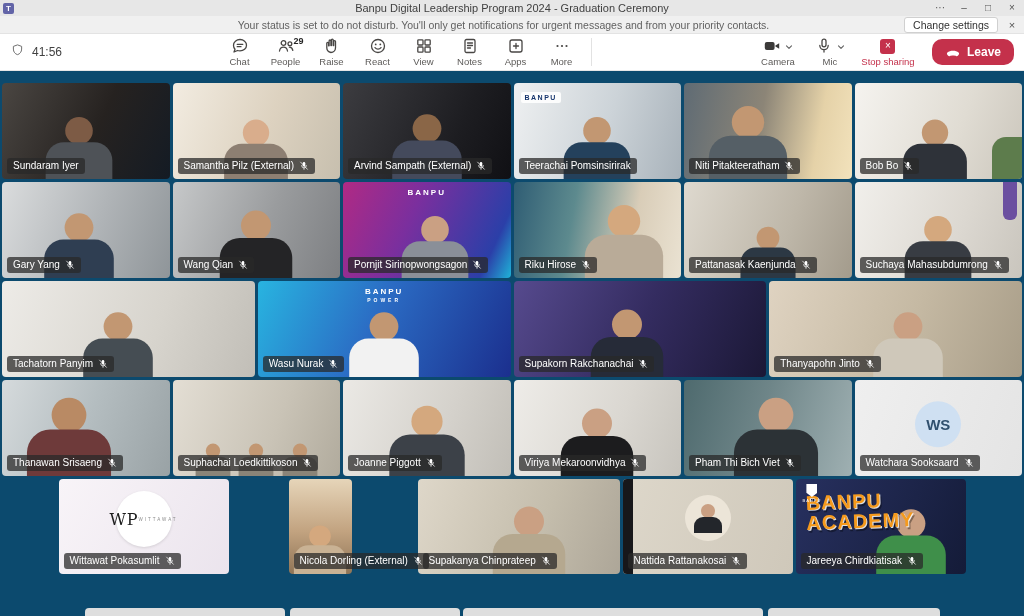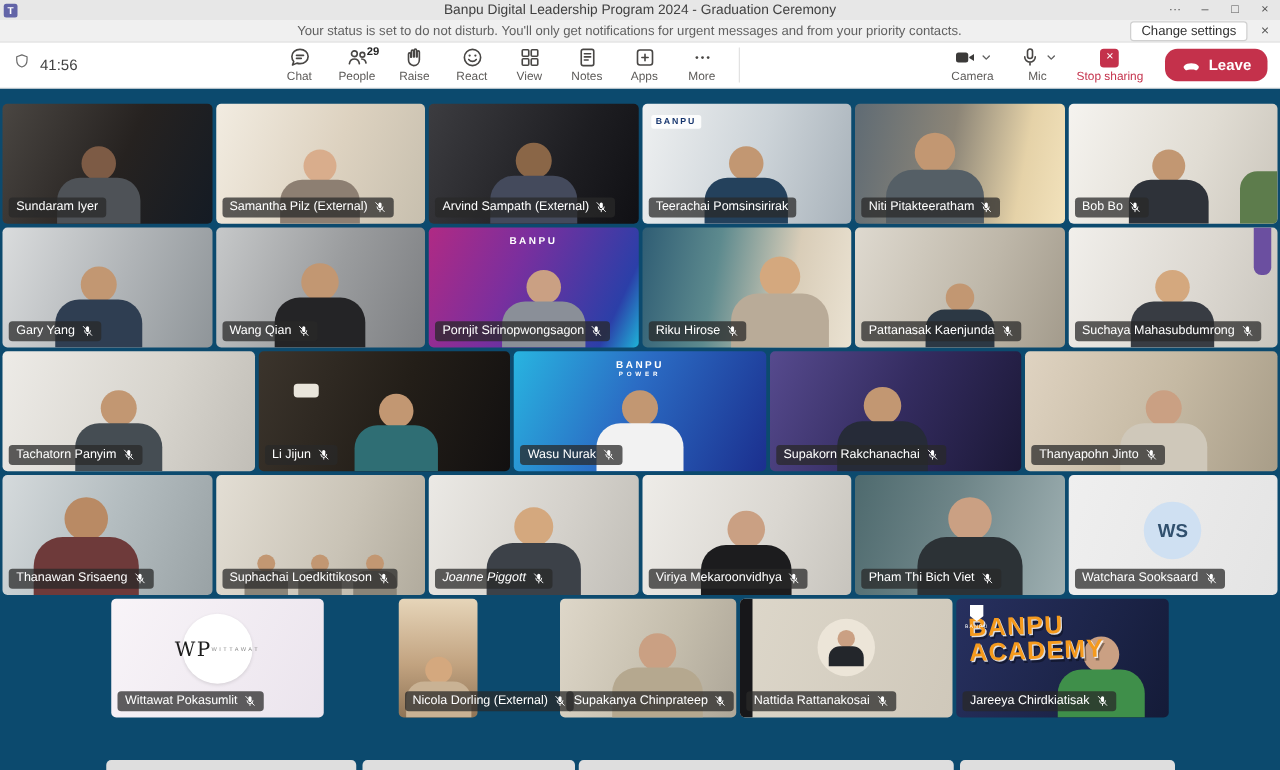--- a/index.html
+++ b/index.html
@@ -498,42 +498,20 @@
                 <g fill="none" stroke="#fff" stroke-width="1.2" stroke-linecap="round">
                   <path d="M4.2 7.3a3.8 3.8 0 0 0 7.6 0"></path>
                   <path d="M8 11.1v2.3"></path>
                   <path d="M2.6 1.8l10.8 11.4"></path>
                 </g>
               </svg>
             </span>
           </div>
   </div>
         <div class="tile" style="flex: 1 1 0px;">
-    <div class="scene" style="background: linear-gradient(110deg, rgb(59, 52, 44) 0%, rgb(35, 30, 24) 55%, rgb(18, 16, 16) 100%);">
-            <div class="accent" style="background: rgb(233, 229, 219); left: 28px; top: 26px; width: 20px; height: 11px; border-radius: 3px;"></div>
-            <div class="person" style="left: 55%; transform: translateX(-50%) scale(1.15);">
-              <div class="p-head" style="background: rgb(194, 151, 114);"></div>
-              <div class="p-torso" style="background: rgb(47, 110, 116);"></div>
-            </div>
-          </div>
-    <div class="pill">
-      <span class="p-name">Li Jijun</span>
-    <span class="mic-off">
-              <svg width="10" height="10" viewBox="0 0 16 16">
-                <rect x="6" y="1.6" width="4" height="7.2" rx="2" fill="#fff"></rect>
-                <g fill="none" stroke="#fff" stroke-width="1.2" stroke-linecap="round">
-                  <path d="M4.2 7.3a3.8 3.8 0 0 0 7.6 0"></path>
-                  <path d="M8 11.1v2.3"></path>
-                  <path d="M2.6 1.8l10.8 11.4"></path>
-                </g>
-              </svg>
-            </span>
-          </div>
-  </div>
-        <div class="tile" style="flex: 1 1 0px;">
     <div class="scene" style="background: linear-gradient(115deg, rgb(40, 180, 224) 0%, rgb(43, 108, 196) 45%, rgb(27, 47, 142) 100%);">
             <div class="person" style="left: 50%; transform: translateX(-50%) scale(1.2);">
               <div class="p-head" style="background: rgb(194, 151, 114);"></div>
               <div class="p-torso" style="background: rgb(242, 242, 242);"></div>
             </div>
             <div class="top-logo" style="color: rgb(255, 255, 255);">
               <div>BANPU</div>
               <div>POWER</div>
             </div>
           </div>
@@ -638,21 +616,21 @@
                 <rect x="6" y="1.6" width="4" height="7.2" rx="2" fill="#fff"></rect>
                 <g fill="none" stroke="#fff" stroke-width="1.2" stroke-linecap="round">
                   <path d="M4.2 7.3a3.8 3.8 0 0 0 7.6 0"></path>
                   <path d="M8 11.1v2.3"></path>
                   <path d="M2.6 1.8l10.8 11.4"></path>
                 </g>
               </svg>
             </span>
           </div>
   </div>
-        <div class="tile" style="flex: 1 1 0px; font-style: italic;">
+        <div class="tile" style="flex: 1 1 0px;">
     <div class="scene" style="background: linear-gradient(110deg, rgb(235, 233, 229) 0%, rgb(212, 209, 203) 60%, rgb(193, 190, 183) 100%);">
             <div class="person" style="left: 50%; transform: translateX(-50%) scale(1.3);">
               <div class="p-head" style="background: rgb(212, 168, 126);"></div>
               <div class="p-torso" style="background: rgb(60, 65, 72);"></div>
             </div>
           </div>
     <div class="pill">
       <span class="p-name">Joanne Piggott</span>
     <span class="mic-off">
               <svg width="10" height="10" viewBox="0 0 16 16">
@@ -764,21 +742,21 @@
               <rect x="6" y="1.6" width="4" height="7.2" rx="2" fill="#fff"></rect>
               <g fill="none" stroke="#fff" stroke-width="1.2" stroke-linecap="round">
                 <path d="M4.2 7.3a3.8 3.8 0 0 0 7.6 0"></path>
                 <path d="M8 11.1v2.3"></path>
                 <path d="M2.6 1.8l10.8 11.4"></path>
               </g>
             </svg>
           </span>
         </div>
   </div>
-      <div class="tile" style="width: 141px; margin-left: 66px;">
+      <div class="tile" style="width: 202px; margin-left: 66px;">
     <div class="scene" style="background: linear-gradient(110deg, rgb(222, 215, 201) 0%, rgb(196, 189, 172) 60%, rgb(173, 166, 152) 100%);">
           <div class="person" style="left: 55%; transform: translateX(-50%) scale(1.25);">
             <div class="p-head" style="background: rgb(202, 160, 131);"></div>
             <div class="p-torso" style="background: rgb(181, 168, 143);"></div>
           </div>
         </div>
     <div class="pill">
       <span class="p-name">Supakanya Chinprateep</span>
     <span class="mic-off">
             <svg width="10" height="10" viewBox="0 0 16 16">

